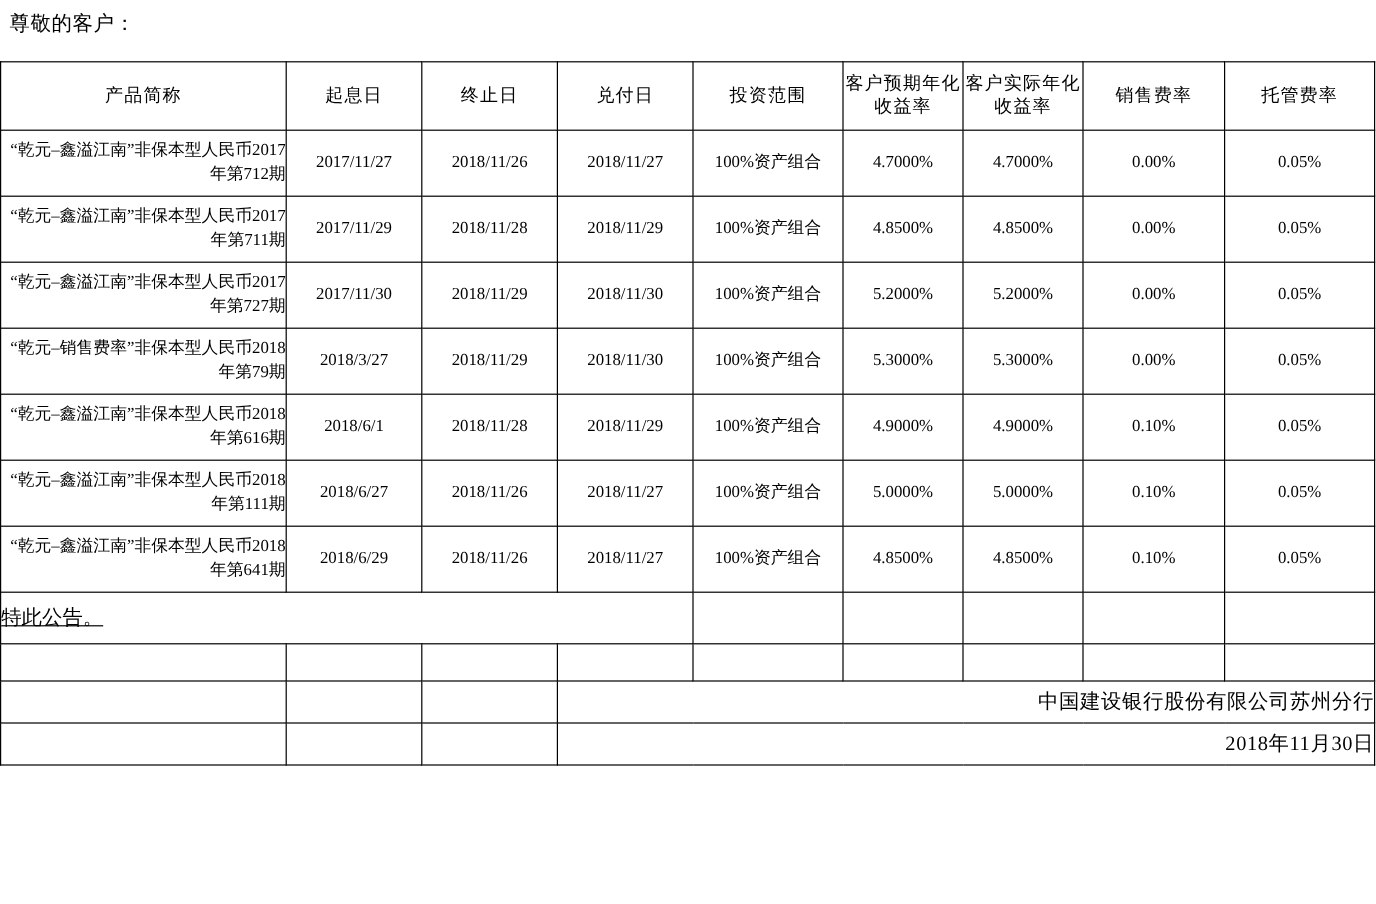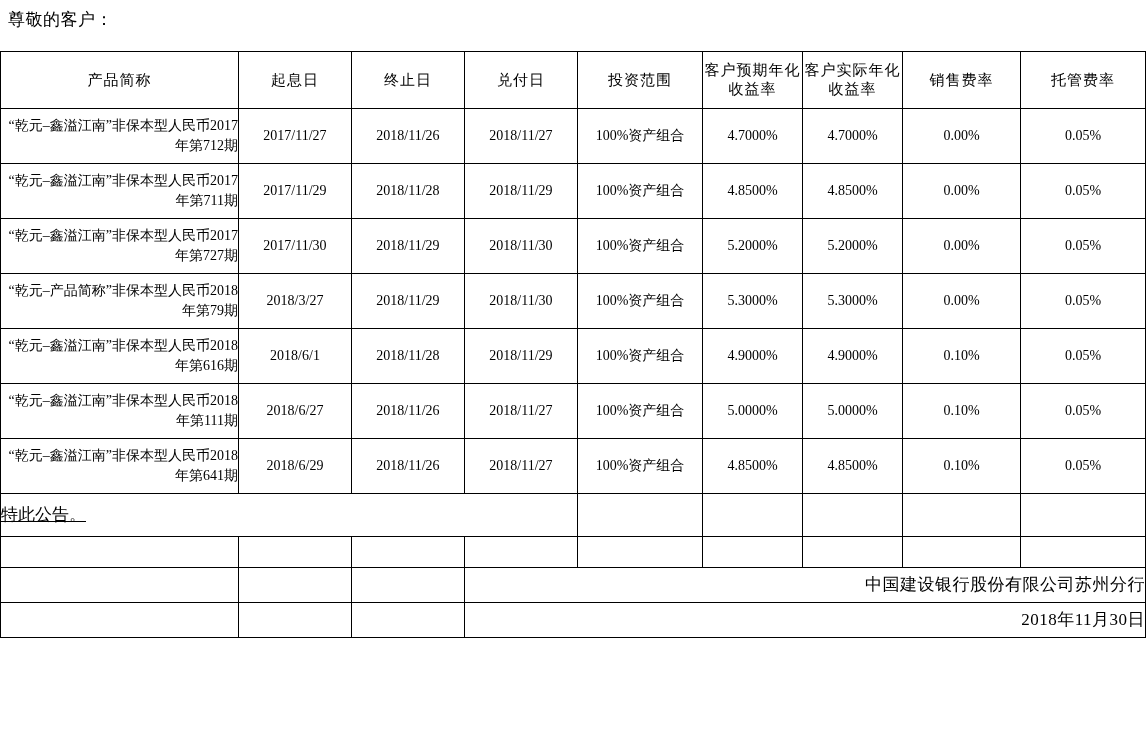--- a/index.html
+++ b/index.html
@@ -164,21 +164,21 @@
         <td>2017/11/30</td>
         <td>2018/11/29</td>
         <td>2018/11/30</td>
         <td>100%资产组合</td>
         <td>5.2000%</td>
         <td>5.2000%</td>
         <td>0.00%</td>
         <td>0.05%</td>
       </tr>
       <tr>
-        <td class="name">“乾元–产品简称”非保本型人民币2018年第79期</td>
+        <td class="name">“乾元–销售费率”非保本型人民币2018年第79期</td>
         <td>2018/3/27</td>
         <td>2018/11/29</td>
         <td>2018/11/30</td>
         <td>100%资产组合</td>
         <td>5.3000%</td>
         <td>5.3000%</td>
         <td>0.00%</td>
         <td>0.05%</td>
       </tr>
       <tr>

